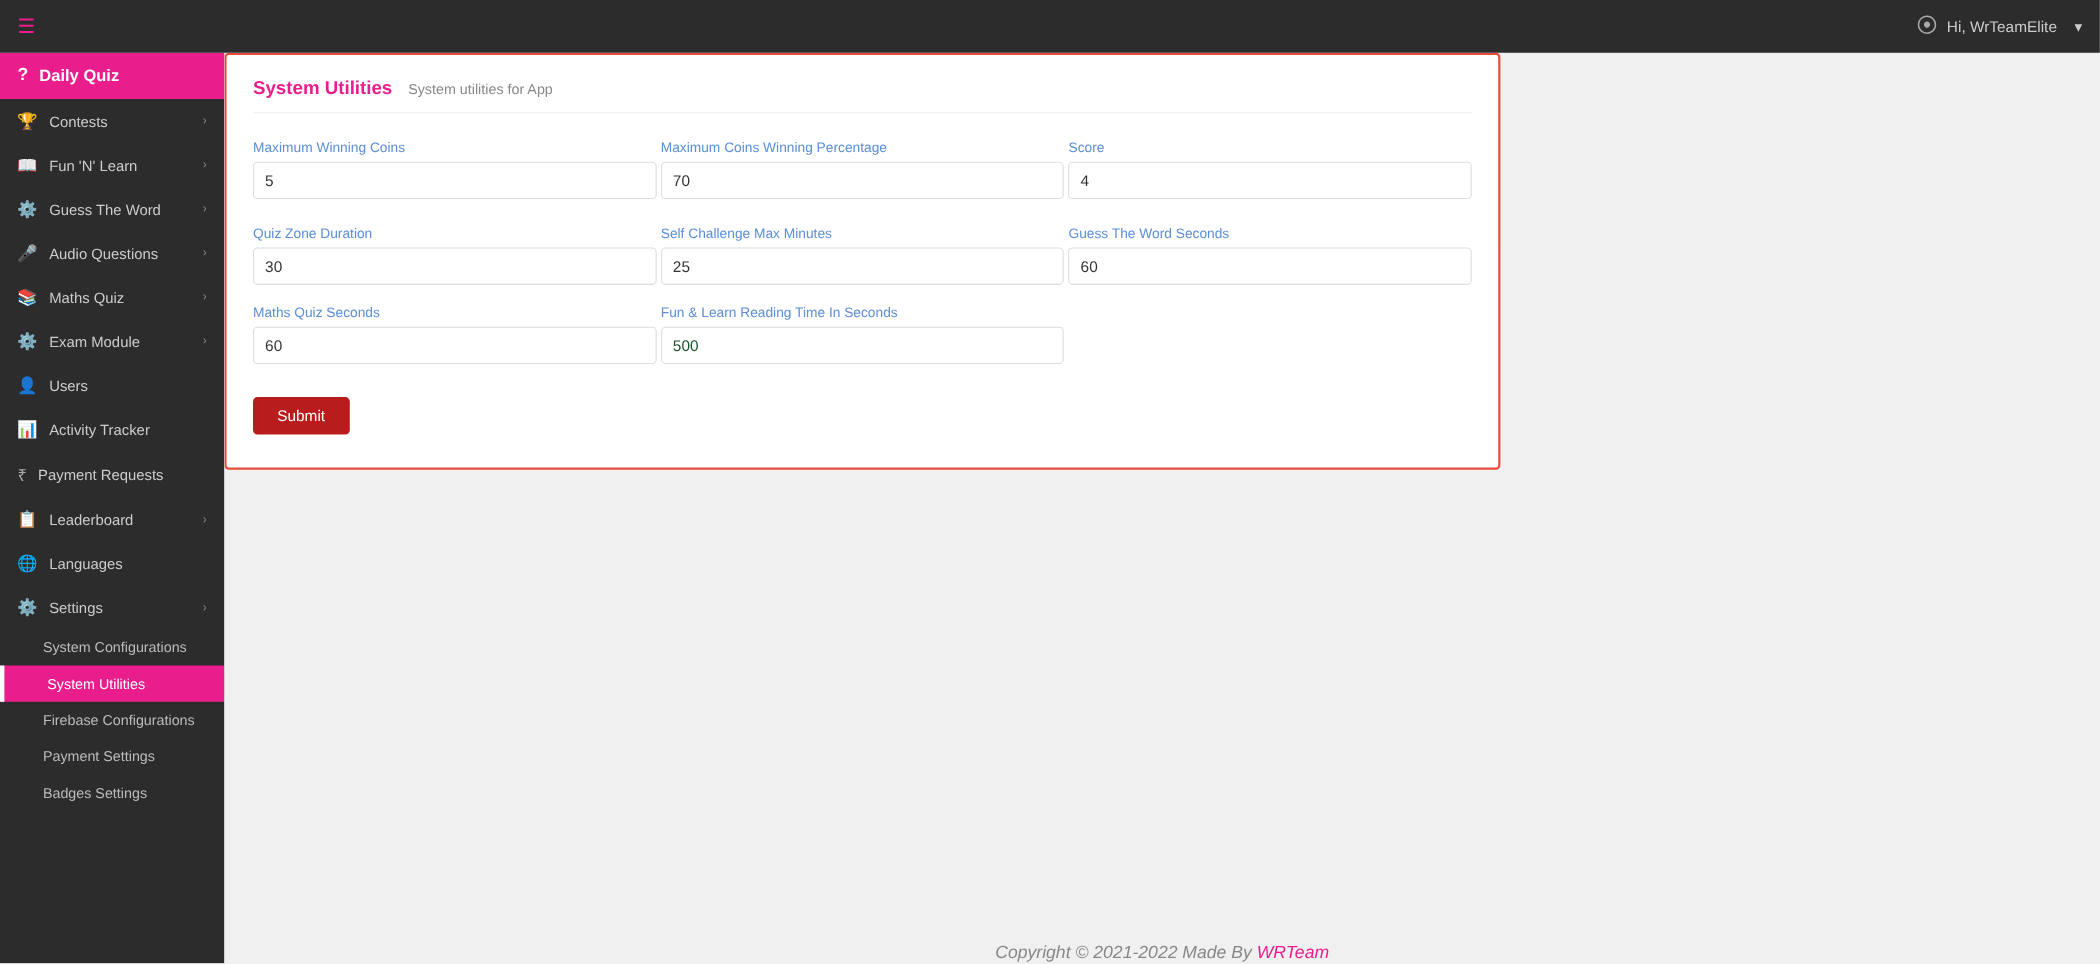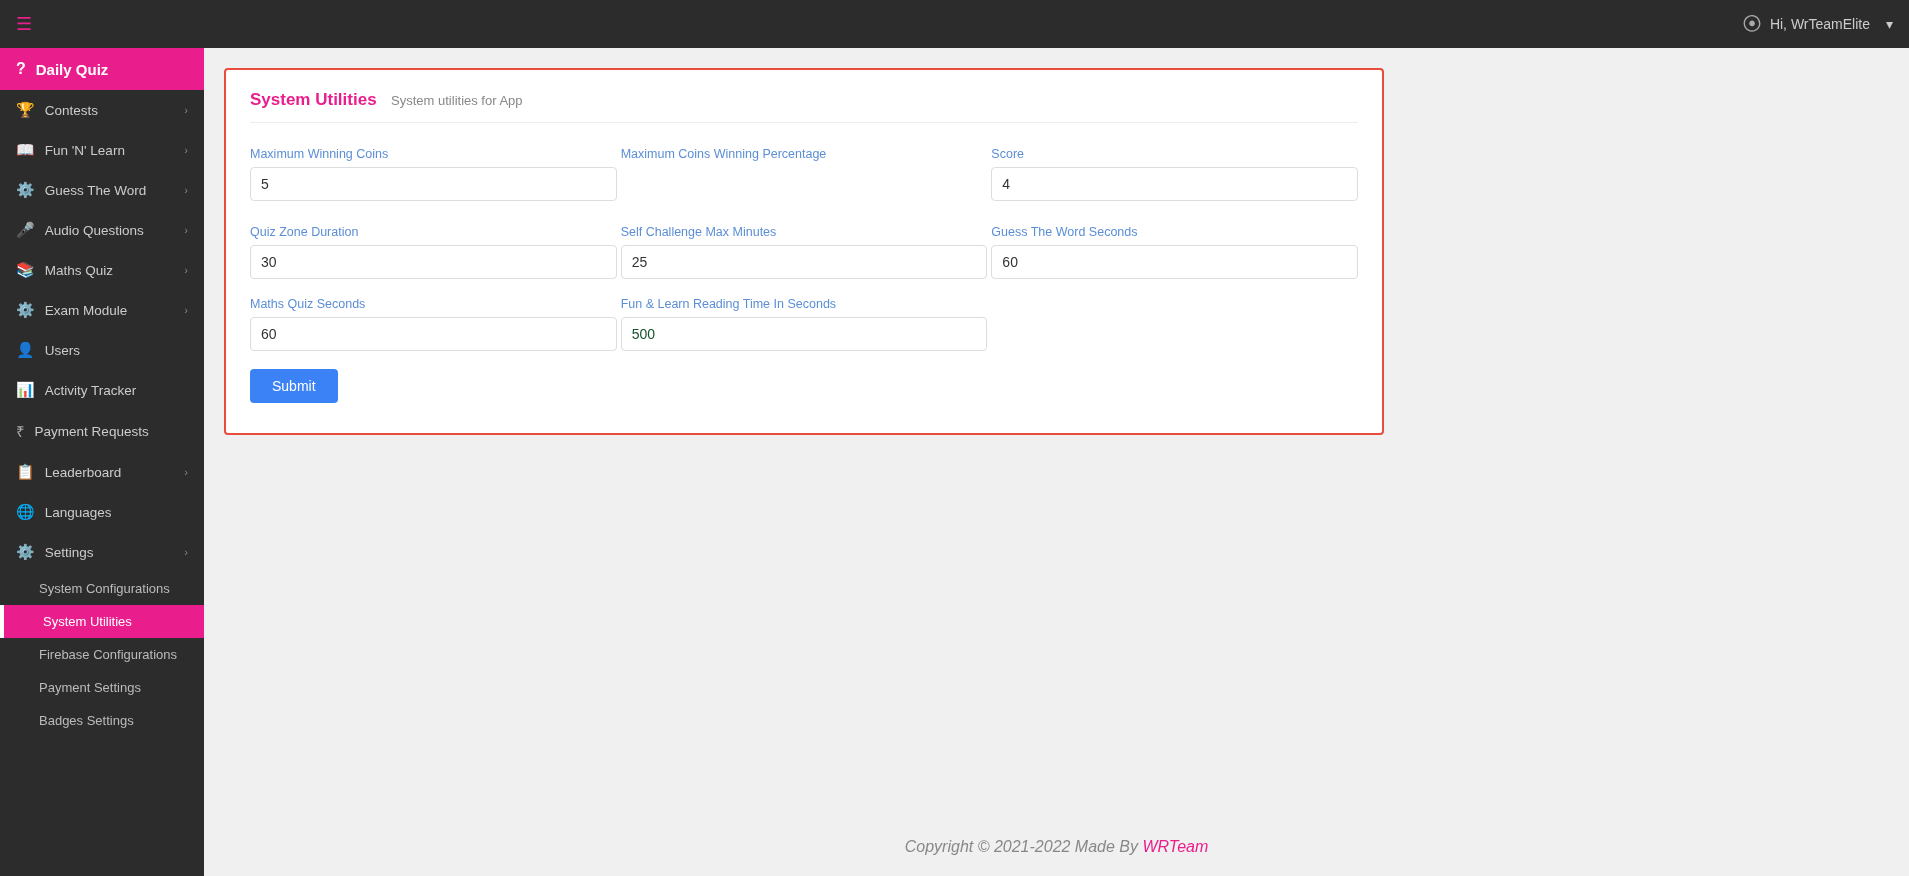--- a/index.html
+++ b/index.html
@@ -69,21 +69,20 @@
       font-size: 13px;
       color: #bbb;
       cursor: pointer;
     }
     .sidebar-sub-item.active { color: #fff; font-weight: 500; }
 
     
     .content-area {
       flex: 1;
       overflow-y: auto;
-      padding: 20px;
       background: #f0f0f0;
       display: flex;
       flex-direction: column;
     }
 
     
     .card {
       background: #fff;
       border: 2px solid #e74c3c;
       border-radius: 4px;
@@ -151,28 +150,28 @@
       color: #14532d;
       outline: none;
       width: 100%;
       -webkit-appearance: auto;
     }
 
     .section-divider { margin: 24px 0 18px; }
 
     
     .submit-btn {
-      background: #3b82f6;
+      background: #b91c1c;
       color: #fff;
       border: none;
       border-radius: 4px;
       padding: 9px 22px;
       font-size: 14px;
       cursor: pointer;
-      margin-top: 0;
+      margin-top: 12px;
     }
 
     
     .footer {
       text-align: center;
       font-size: 16px;
       color: #888;
       margin-top: auto;
       padding-top: 24px;
       font-style: italic;
@@ -325,20 +324,21 @@
 
       
       <div class="section-divider">
         <div class="form-row">
           <div class="form-group">
             <label class="form-label">Maximum Winning Coins</label>
             <input class="form-input" type="text" value="5" style="">
           </div>
           <div class="form-group">
             <label class="form-label">Maximum Coins Winning Percentage</label>
+            <input class="form-input" type="text" value="70" style="">
           </div>
           <div class="form-group">
             <label class="form-label">Score</label>
             <input class="form-input" type="text" value="4" style="">
           </div>
         </div>
       </div>
 
       
       <div class="section-divider">

